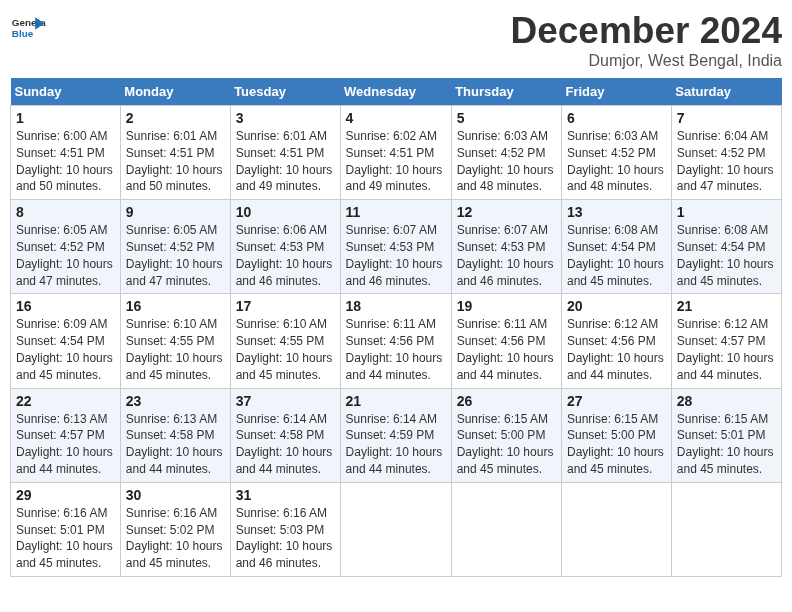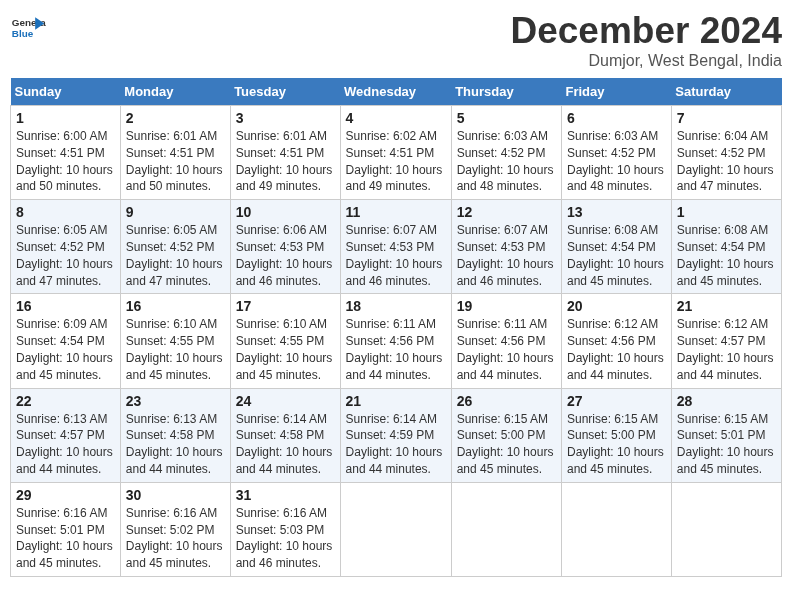--- a/index.html
+++ b/index.html
@@ -204,21 +204,21 @@
       <tr class="row-alt">
         <td>
         <span class="day-num">22</span>
         <span class="day-info">Sunrise: 6:13 AM<br>Sunset: 4:57 PM<br>Daylight: 10 hours and 44 minutes.</span>
       </td>
         <td>
         <span class="day-num">23</span>
         <span class="day-info">Sunrise: 6:13 AM<br>Sunset: 4:58 PM<br>Daylight: 10 hours and 44 minutes.</span>
       </td>
         <td>
-        <span class="day-num">24</span>
+        <span class="day-num">37</span>
         <span class="day-info">Sunrise: 6:14 AM<br>Sunset: 4:58 PM<br>Daylight: 10 hours and 44 minutes.</span>
       </td>
         <td>
         <span class="day-num">21</span>
         <span class="day-info">Sunrise: 6:14 AM<br>Sunset: 4:59 PM<br>Daylight: 10 hours and 44 minutes.</span>
       </td>
         <td>
         <span class="day-num">26</span>
         <span class="day-info">Sunrise: 6:15 AM<br>Sunset: 5:00 PM<br>Daylight: 10 hours and 45 minutes.</span>
       </td>

